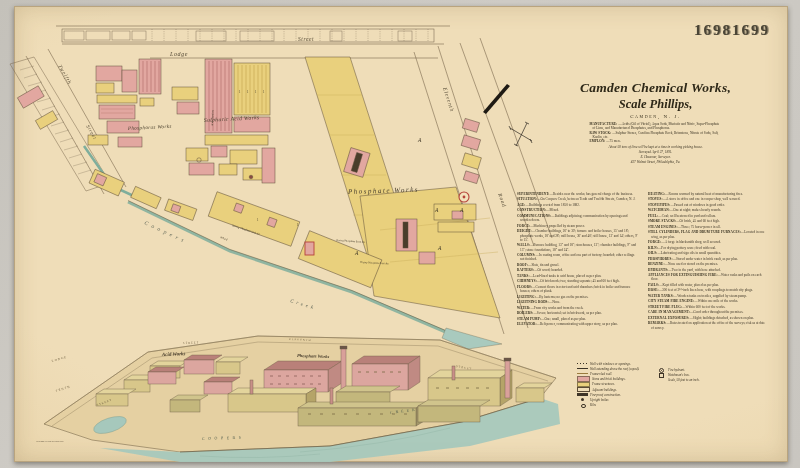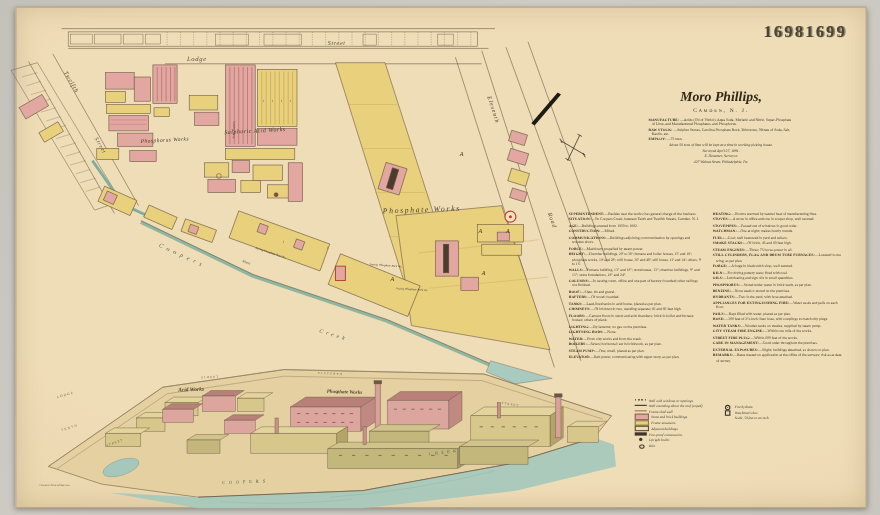--- a/index.html
+++ b/index.html
@@ -324,21 +324,22 @@
         <text transform="translate(202,440) rotate(-2)" font-size="4" letter-spacing="3.5" fill="#55604f">COOPERS</text>
         <text transform="translate(390,414) rotate(-7)" font-size="4" letter-spacing="3" fill="#55604f">CREEK</text>
         <text x="36" y="442" font-size="2.6" fill="#5a4f3c">Hexamer General Surveys.</text>
       </g>
     </g>
   </svg>
 
   <div class="ovl sheetno">16981699</div>
 
   <div class="ovl titleblock">
-    <div class="t2">Moro Phillips,</div>
+    <div class="t1">Camden Chemical Works,</div>
+    <div class="t2">Scale Phillips,</div>
     <div class="loc">Camden, N. J.</div>
     <div class="tdetails">
 
     <p class="entry"><b>MANUFACTURE:</b> <span>—Acids (Oil of Vitriol), Aqua Soda, Muriatic and Nitric, Super-Phosphate of Lime, and Manufactured Phosphates, and Phosphorus.</span></p>
         <p class="entry"><b>RAW STOCK:</b> <span>—Sulphur Stones, Carolina Phosphate Rock, Brimstone, Nitrate of Soda, Salt, Kaolin, etc.</span></p>
         <p class="entry"><b>EMPLOY:</b> <span>—75 men.</span></p>
       </div>
     <div class="tnote">About 50 tons of lime will be kept at a time in working picking house.</div>
     <div class="tsurv">Surveyed April 27, 1891.</div>
     <div class="tsurv">E. Hexamer, Surveyor.</div>

